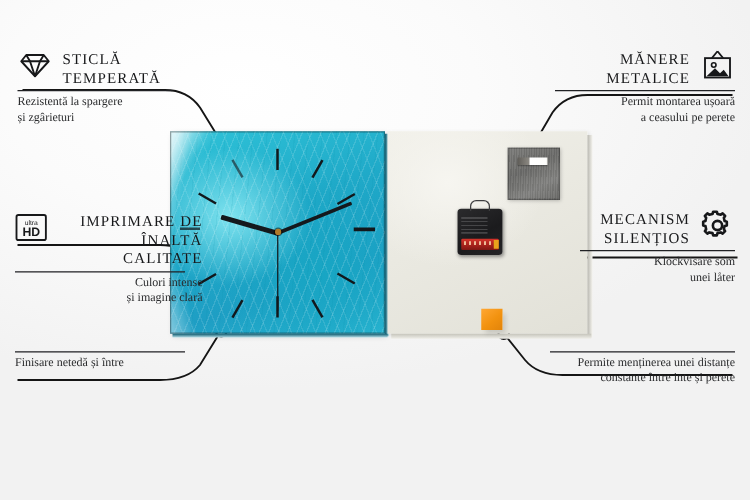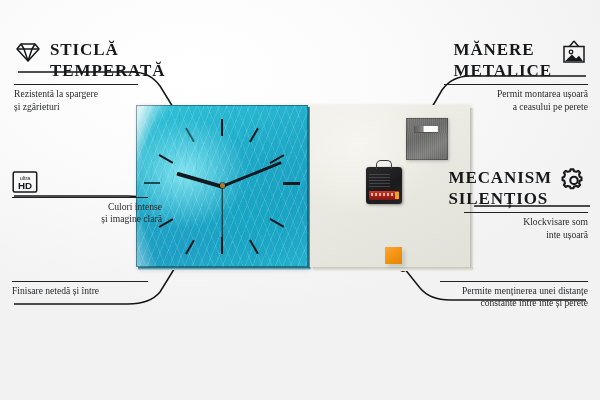--- a/index.html
+++ b/index.html
@@ -111,31 +111,31 @@
     position:absolute; left:75px; top:142px; width:17px; height:17px;
     background:linear-gradient(140deg,#ffa733 0%,#f2920f 55%,#e2840a 100%);
     box-shadow:3px 3px 4px rgba(0,0,0,.13);
   }
 
   
   .callout { position:absolute; }
   .callout .head { display:flex; align-items:flex-start; gap:8px; }
   .callout .titles {
     font-family:"Liberation Serif", serif;
-    font-weight:700; font-size:17px; letter-spacing:.9px;
+    font-weight:400; font-size:12px; letter-spacing:.9px;
     color:#17181a; line-height:1.22; text-transform:uppercase;
     white-space:pre-line;
   }
   .callout .rule { height:1px; background:#202124; margin:3px 0 3px 0; }
   .callout .sub {
     font-family:Liberation Serif, serif;
     font-size:9.6px; color:#2a2b2d; line-height:1.3; white-space:pre-line;
   }
   .callout.right .head { flex-direction:row; justify-content:flex-end; }
-  .callout.right .titles { text-align:left; }
+  .callout.right .titles { text-align:right; }
   .callout.right .sub { text-align:right; }
   .ico { flex:0 0 auto; display:block; }
 
   #wires { position:absolute; left:0; top:0; width:600px; height:400px; }
 </style>
 </head>
 <body>
 
 <div id="stage">
 
@@ -218,20 +218,22 @@
 și zgârieturi</div>
   </div>
 
   <div class="callout left" style="left:12px;top:170px;width:150px;text-align:right;">
     <div class="head">
       <svg class="ico" width="26" height="24" viewBox="0 0 26 24">
         <rect x="1.2" y="2" width="23.5" height="20" rx="1.5" fill="none" stroke="#17181a" stroke-width="1.5"></rect>
         <text x="13" y="10" font-family="Liberation Sans, sans-serif" font-size="5.4" text-anchor="middle" fill="#17181a">ultra</text>
         <text x="13" y="19.2" font-family="Liberation Sans, sans-serif" font-size="9.8" font-weight="bold" text-anchor="middle" fill="#17181a">HD</text>
       </svg>
+      <div class="titles">IMPRIMARE DE
+ÎNALTĂ CALITATE</div>
     </div>
     <div class="rule" style="width:136px;"></div>
     <div class="sub">Culori intense
 și imagine clară</div>
   </div>
 
   <div class="callout left" style="left:12px;top:278px;width:150px;">
     <div class="rule" style="width:136px;"></div>
     <div class="sub">Finisare netedă și între</div>
   </div>
@@ -258,21 +260,21 @@
 SILENȚIOS</div>
       <svg class="ico" width="28" height="26" viewBox="0 0 28 26">
         <g fill="none" stroke="#17181a" stroke-width="2.1" stroke-linejoin="round">
           <path d="M14,3.2 l2.6,.55 1.5,-1.0 2.0,2.0 -1.0,1.5 .55,2.6 1.8,.55 v2.9 l-1.8,.55 -.55,2.6 1.0,1.5 -2.0,2.0 -1.5,-1.0 -2.6,.55 -.55,1.8 h-2.9 l-.55,-1.8 -2.6,-.55 -1.5,1.0 -2.0,-2.0 1.0,-1.5 -.55,-2.6 -1.8,-.55 v-2.9 l1.8,-.55 .55,-2.6 -1.0,-1.5 2.0,-2.0 1.5,1.0 2.6,-.55 .55,-1.8 h2.9 z"></path>
           <circle cx="14" cy="12.4" r="3.7"></circle>
         </g>
       </svg>
     </div>
     <div class="rule" style="width:124px;margin-left:auto;"></div>
     <div class="sub">Klockvisare som
-inte ușoară</div>
+unei låter</div>
   </div>
 
   <div class="callout right" style="left:440px;top:278px;width:148px;">
     <div class="rule" style="width:148px;margin-left:auto;"></div>
     <div class="sub">Permite menținerea unei distanțe
 constante între inte și perete</div>
   </div>
 
 </div>
 

